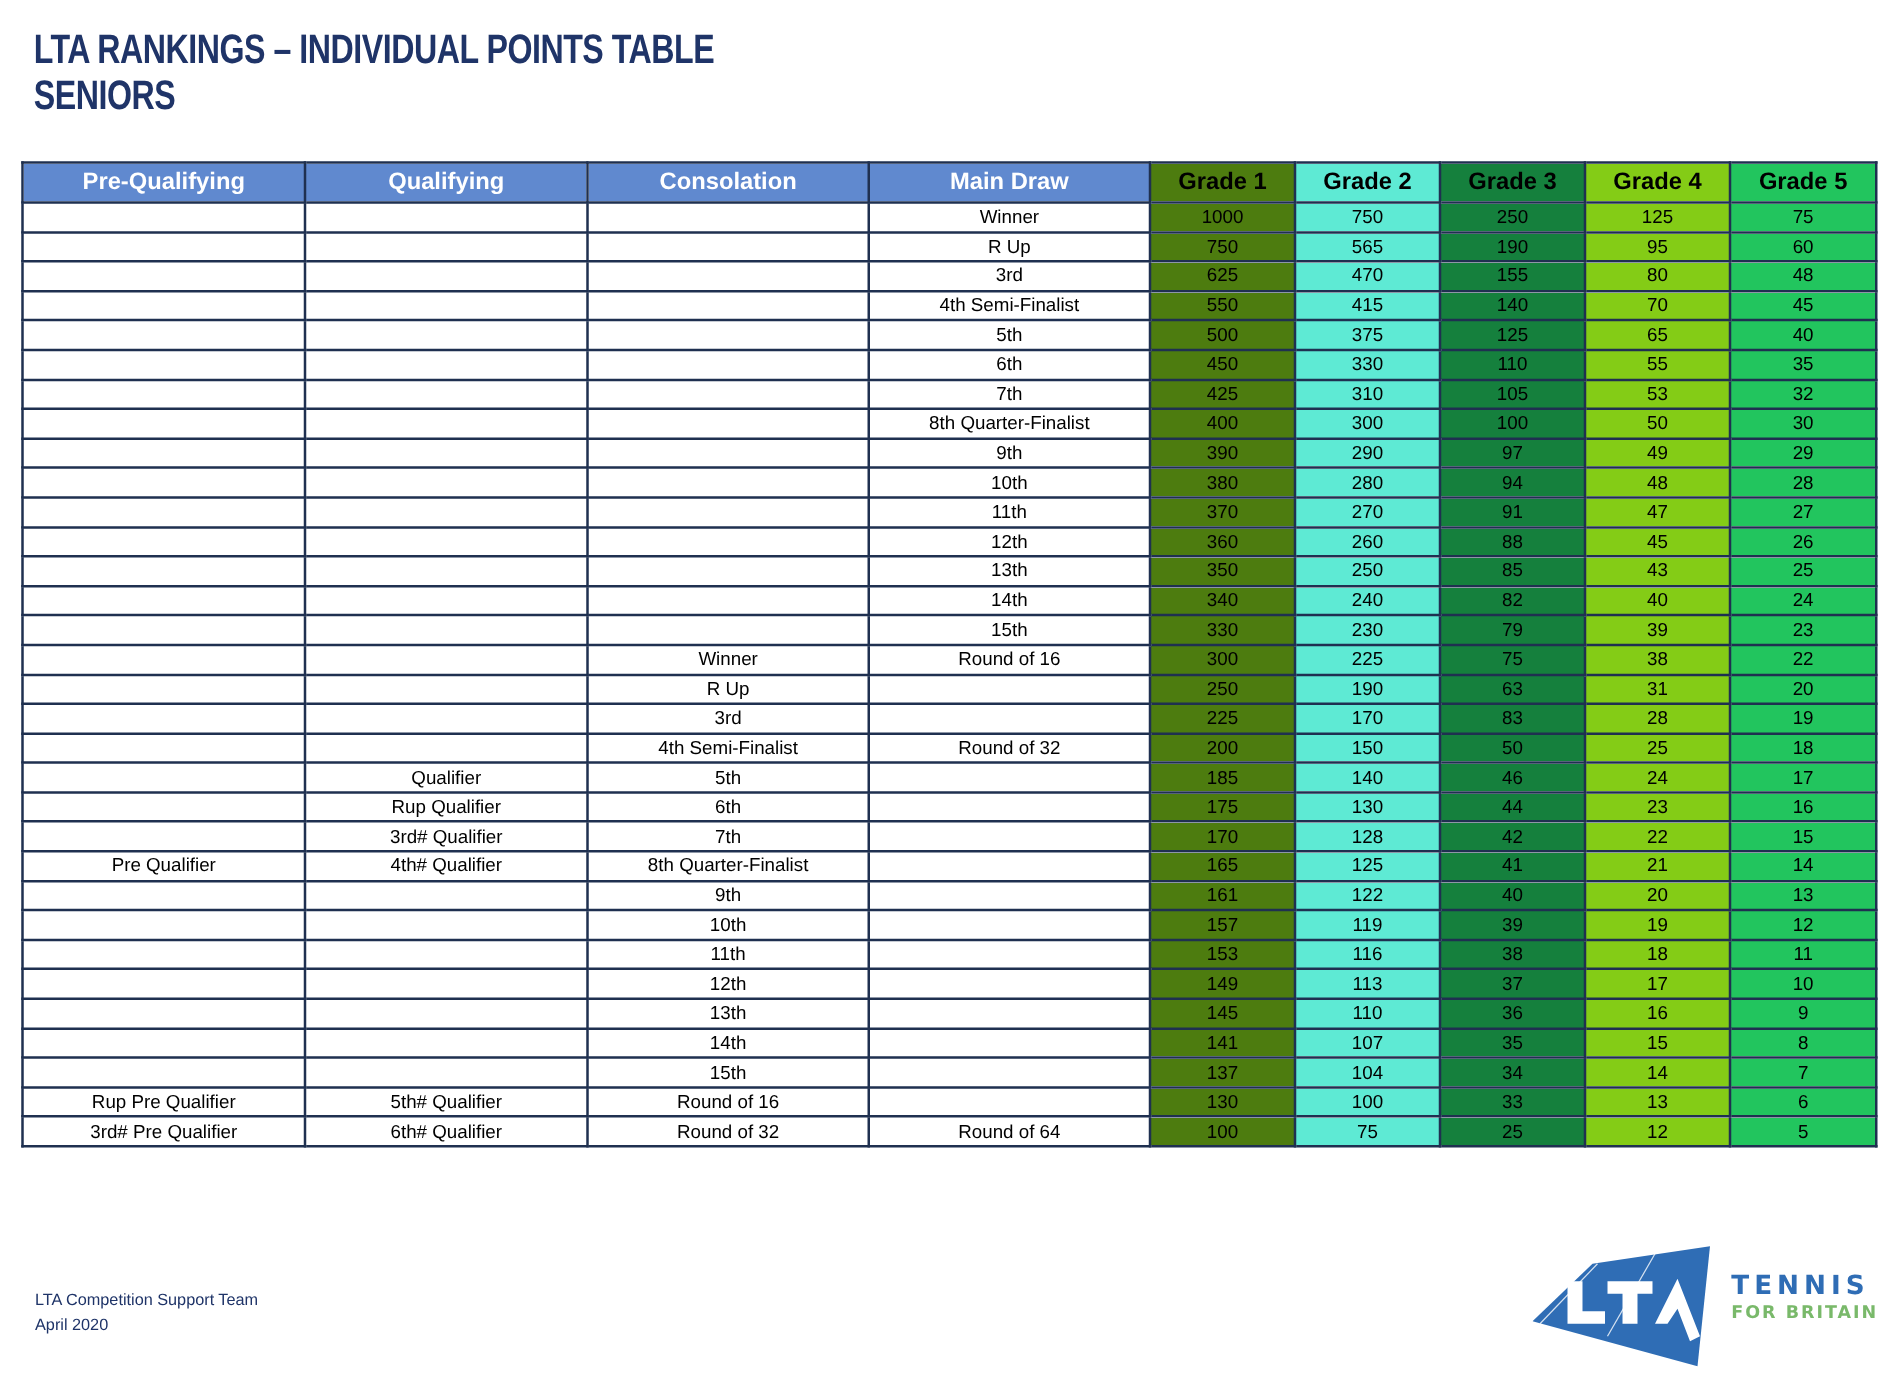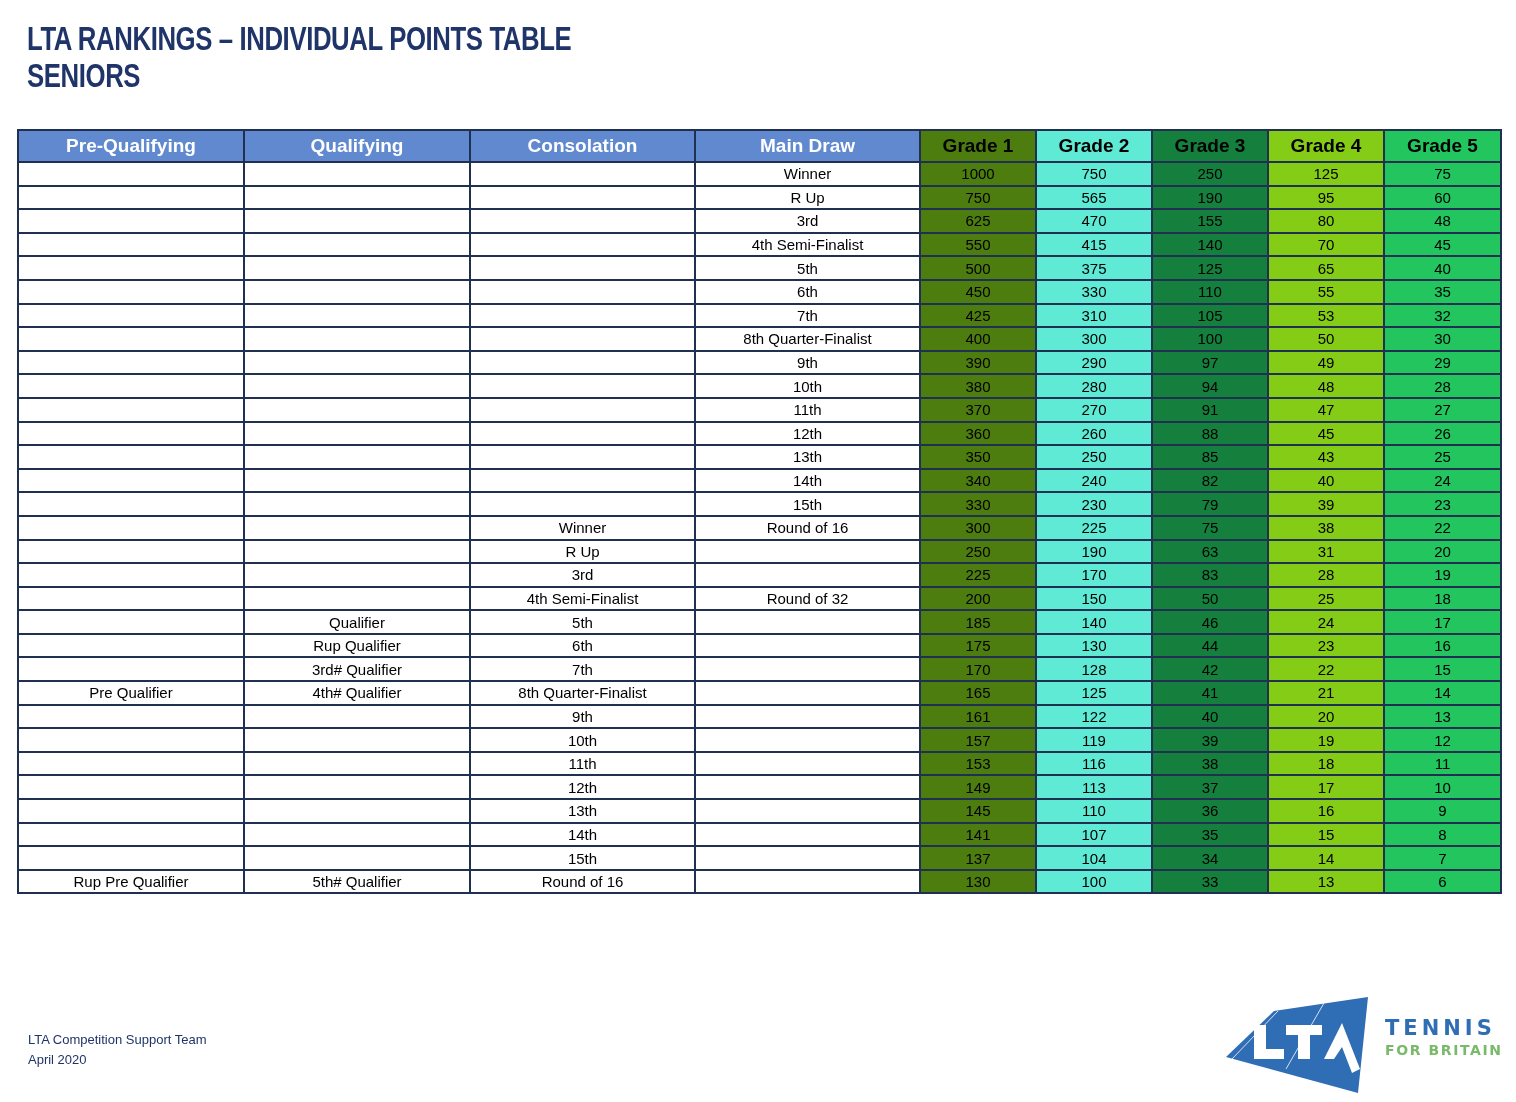--- a/index.html
+++ b/index.html
@@ -422,20 +422,31 @@
         <td class="txt">Rup Pre Qualifier</td>
         <td class="txt">5th# Qualifier</td>
         <td class="txt">Round of 16</td>
         <td class="txt"></td>
         <td class="g1">130</td>
         <td class="g2">100</td>
         <td class="g3">33</td>
         <td class="g4">13</td>
         <td class="g5">6</td>
       </tr>
+      <tr>
+        <td class="txt">3rd# Pre Qualifier</td>
+        <td class="txt">6th# Qualifier</td>
+        <td class="txt">Round of 32</td>
+        <td class="txt">Round of 64</td>
+        <td class="g1">100</td>
+        <td class="g2">75</td>
+        <td class="g3">25</td>
+        <td class="g4">12</td>
+        <td class="g5">5</td>
+      </tr>
     </tbody>
 </table>
 
 <div class="footer">
   <div>LTA Competition Support Team</div>
   <div>April 2020</div>
 </div>
 
 <div class="logo">
   <svg width="150" height="100" viewBox="0 0 150 100" style="position:absolute;left:0;top:0">

